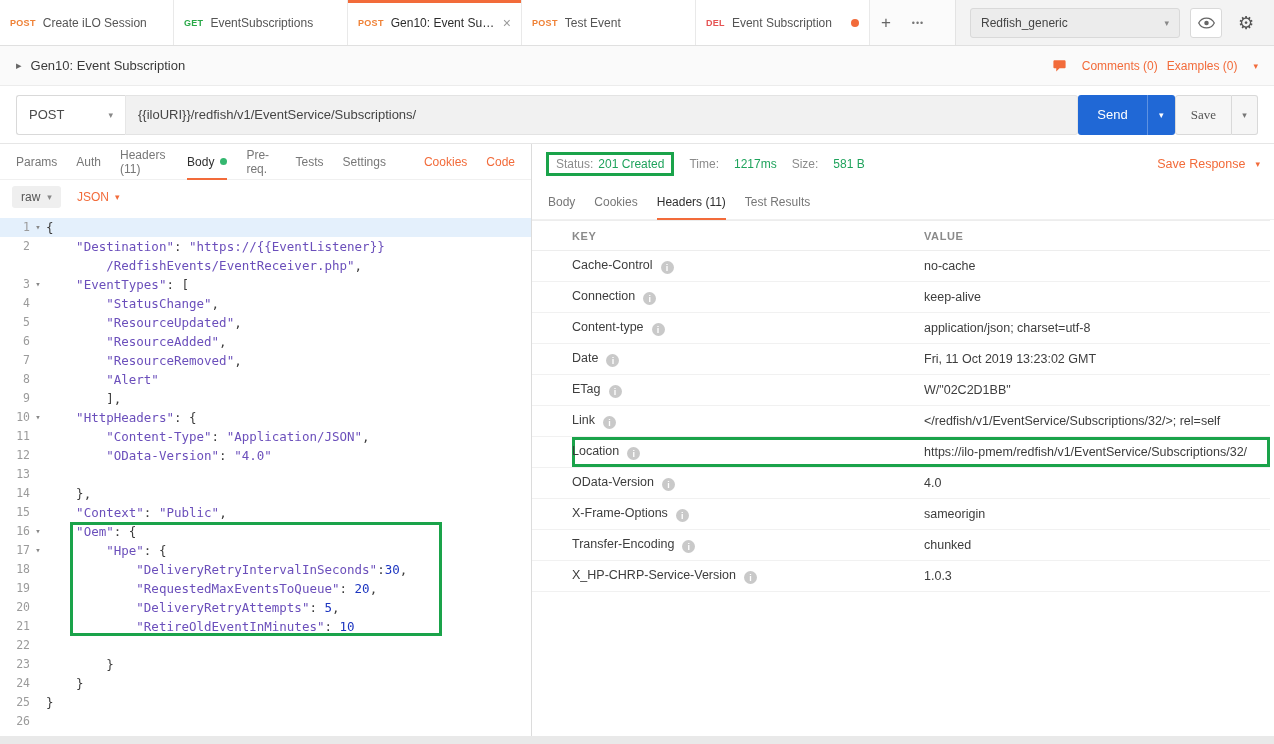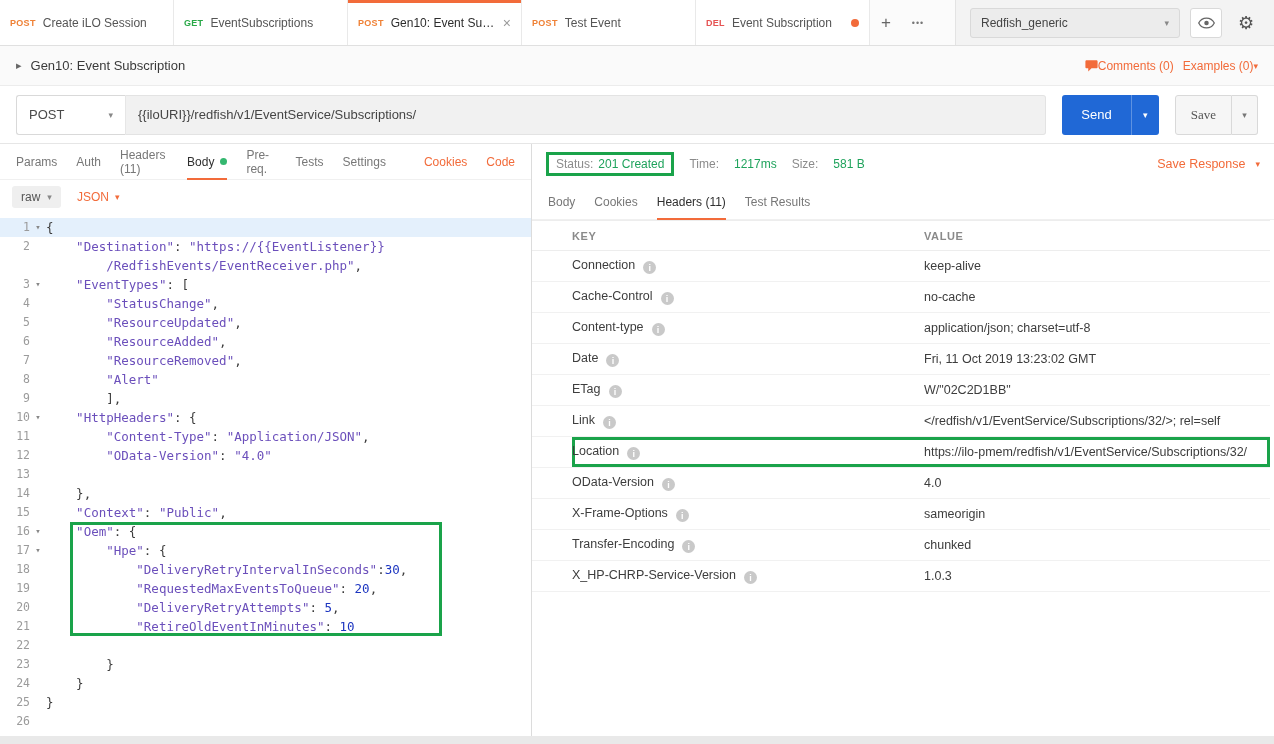--- a/index.html
+++ b/index.html
@@ -24,28 +24,28 @@
   .env-select{display:flex;align-items:center;justify-content:space-between;width:210px;height:30px;padding:0 10px;background:#ececec;border:1px solid #d9d9d9;border-radius:3px;font-size:12px;color:#444;cursor:pointer}
   .icon-btn{display:flex;align-items:center;justify-content:center;width:32px;height:30px;background:#fff;border:1px solid #d9d9d9;border-radius:3px;cursor:pointer}
   .icon-btn.plain{background:transparent;border:none;font-size:18px;color:#555;width:28px}
   .caret{font-size:9px;color:#888}
 
   
   .title-row{display:flex;align-items:center;height:40px;padding:0 16px;background:#fafafa;border-bottom:1px solid #ececec;gap:9px}
   .caret-r{color:#666;font-size:11px;cursor:pointer}
   .title-row h1{font-size:13px;font-weight:normal;color:#3a3a3a}
   .title-row .spacer{flex:1}
-  .comments,.examples{display:flex;align-items:center;gap:0;color:#f26b3a;font-size:12px;cursor:pointer}
+  .comments,.examples{display:flex;align-items:center;gap:16px;color:#f26b3a;font-size:12px;cursor:pointer}
   .examples .caret{color:#f26b3a}
 
   
   .url-row{display:flex;align-items:center;height:58px;padding:0 16px;background:#fff;border-bottom:1px solid #e6e6e6}
   .method-select{display:flex;align-items:center;justify-content:space-between;width:110px;height:40px;padding:0 12px;border:1px solid #d9d9d9;border-right:1px solid #e6e6e6;border-radius:3px 0 0 3px;font-size:13px;color:#4a4a4a;background:#fff;cursor:pointer;flex:none}
   .url-input{flex:1;height:40px;line-height:38px;padding:0 12px;background:#f1f1f1;border:1px solid #e3e3e3;border-left:none;border-radius:0 3px 3px 0;font-size:13px;color:#454545;white-space:nowrap;overflow:hidden;cursor:text}
-  .send-group,.save-group{display:flex;margin-left:16px;flex:none}
+  .send-group,.save-group{display:flex;margin-left:0;flex:none}
   .send{height:40px;padding:0 19px;background:#2068d6;color:#fff;border:none;border-radius:3px 0 0 3px;font-size:13px;cursor:pointer;font-family:inherit}
   .send-caret{width:28px;height:40px;background:#2068d6;color:#fff;border:none;border-left:1px solid rgba(255,255,255,.28);border-radius:0 3px 3px 0;font-size:9px;cursor:pointer}
   .save{height:40px;padding:0 15px;background:#f6f6f6;border:1px solid #d9d9d9;border-radius:3px 0 0 3px;color:#555;font-size:13px;cursor:pointer;font-family:Liberation Serif, serif}
   .save-caret{width:26px;height:40px;background:#f6f6f6;border:1px solid #d9d9d9;border-left:none;border-radius:0 3px 3px 0;color:#777;font-size:9px;cursor:pointer}
 
   
   .panes{display:flex;height:600px}
   .req-pane{width:532px;flex:none;border-right:1px solid #dcdcdc;display:flex;flex-direction:column}
   .res-pane{flex:1;display:flex;flex-direction:column;min-width:0}
 
@@ -374,27 +374,27 @@
         <thead>
           <tr>
             <th class="gut"></th>
             <th class="k">KEY</th>
             <th class="v">VALUE</th>
           </tr>
         </thead>
         <tbody>
             <tr>
               <td class="gut"></td>
+              <td class="k"><span>Cache-Control</span><span class="info">i</span></td>
+              <td class="v">no-cache</td>
+            </tr>
+            <tr>
+              <td class="gut"></td>
               <td class="k"><span>Connection</span><span class="info">i</span></td>
               <td class="v">keep-alive</td>
-            </tr>
-            <tr>
-              <td class="gut"></td>
-              <td class="k"><span>Cache-Control</span><span class="info">i</span></td>
-              <td class="v">no-cache</td>
             </tr>
             <tr>
               <td class="gut"></td>
               <td class="k"><span>Content-type</span><span class="info">i</span></td>
               <td class="v">application/json; charset=utf-8</td>
             </tr>
             <tr>
               <td class="gut"></td>
               <td class="k"><span>Date</span><span class="info">i</span></td>
               <td class="v">Fri, 11 Oct 2019 13:23:02 GMT</td>

